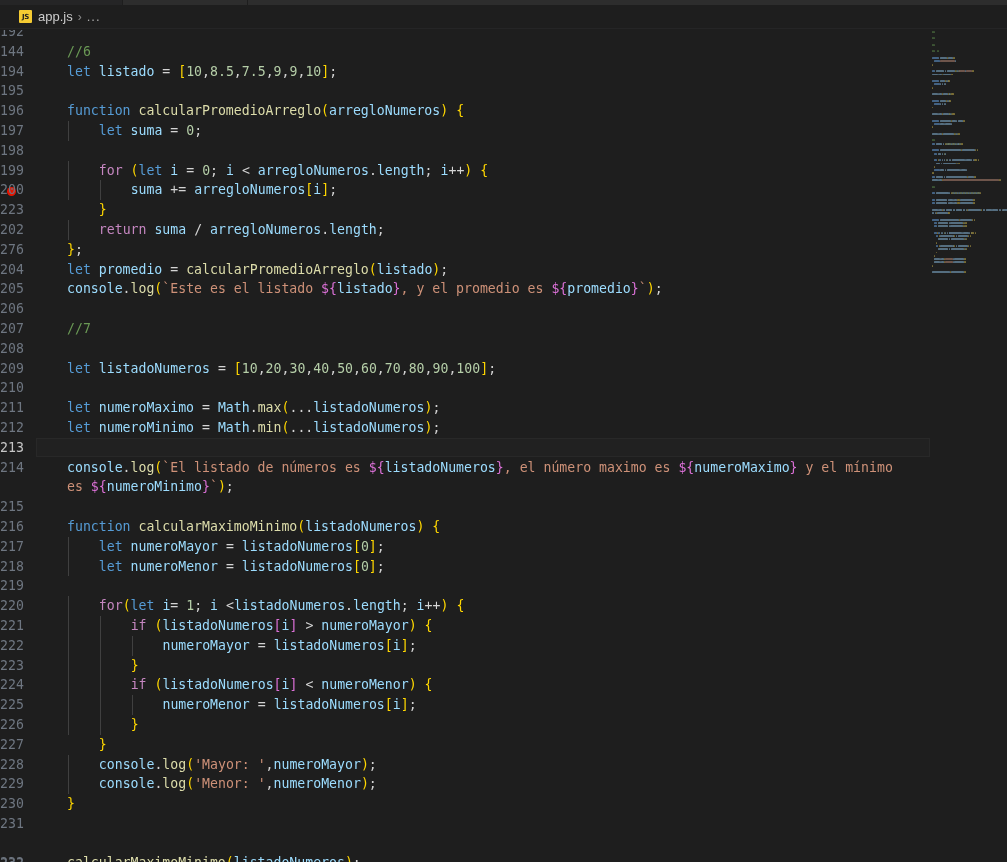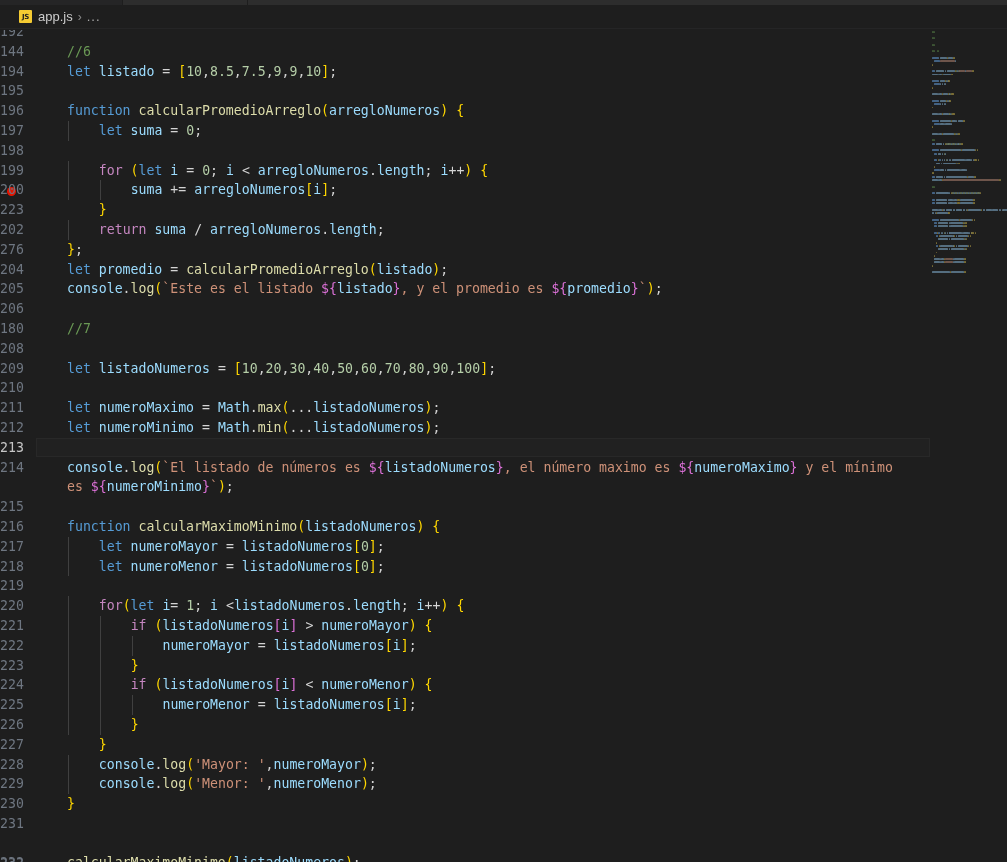--- a/index.html
+++ b/index.html
@@ -161,21 +161,21 @@
     <div class="row" style="position: absolute; left: 0px; top: 91px; width: 1007px;"><div class="lnum">197</div><div class="guide g1"></div><div class="code"><span class="op"> </span><span class="op"> </span><span class="op"> </span><span class="op"> </span><span class="kw">let</span><span class="op"> </span><span class="var">suma</span><span class="op"> </span><span class="op">=</span><span class="op"> </span><span class="num">0</span><span class="op">;</span></div></div>
     <div class="row" style="position: absolute; left: 0px; top: 110.8px; width: 1007px;"><div class="lnum">198</div><div class="code"></div></div>
     <div class="row" style="position: absolute; left: 0px; top: 130.6px; width: 1007px;"><div class="lnum">199</div><div class="guide g1"></div><div class="code"><span class="op"> </span><span class="op"> </span><span class="op"> </span><span class="op"> </span><span class="kw2">for</span><span class="op"> </span><span style="color:#ffd700">(</span><span class="kw">let</span><span class="op"> </span><span class="var">i</span><span class="op"> </span><span class="op">=</span><span class="op"> </span><span class="num">0</span><span class="op">;</span><span class="op"> </span><span class="var">i</span><span class="op"> </span><span class="op">&lt;</span><span class="op"> </span><span class="var">arregloNumeros</span><span class="op">.</span><span class="var">length</span><span class="op">;</span><span class="op"> </span><span class="var">i</span><span class="op">+</span><span class="op">+</span><span style="color:#ffd700">)</span><span class="op"> </span><span style="color:#ffd700">{</span></div></div>
     <div class="row" style="position: absolute; left: 0px; top: 150.4px; width: 1007px;"><div class="bp"></div><div class="lnum">200</div><div class="guide g1"></div><div class="guide g2"></div><div class="code"><span class="op"> </span><span class="op"> </span><span class="op"> </span><span class="op"> </span><span class="op"> </span><span class="op"> </span><span class="op"> </span><span class="op"> </span><span class="var">suma</span><span class="op"> </span><span class="op">+</span><span class="op">=</span><span class="op"> </span><span class="var">arregloNumeros</span><span style="color:#ffd700">[</span><span class="var">i</span><span style="color:#ffd700">]</span><span class="op">;</span></div></div>
     <div class="row" style="position: absolute; left: 0px; top: 170.2px; width: 1007px;"><div class="lnum">223</div><div class="code"><span class="op"> </span><span class="op"> </span><span class="op"> </span><span class="op"> </span><span style="color:#ffd700">}</span></div></div>
     <div class="row" style="position: absolute; left: 0px; top: 190px; width: 1007px;"><div class="lnum">202</div><div class="guide g1"></div><div class="code"><span class="op"> </span><span class="op"> </span><span class="op"> </span><span class="op"> </span><span class="kw2">return</span><span class="op"> </span><span class="var">suma</span><span class="op"> </span><span class="op">/</span><span class="op"> </span><span class="var">arregloNumeros</span><span class="op">.</span><span class="var">length</span><span class="op">;</span></div></div>
     <div class="row" style="position: absolute; left: 0px; top: 209.8px; width: 1007px;"><div class="lnum">276</div><div class="code"><span style="color:#ffd700">}</span><span class="op">;</span></div></div>
     <div class="row" style="position: absolute; left: 0px; top: 229.6px; width: 1007px;"><div class="lnum">204</div><div class="code"><span class="kw">let</span><span class="op"> </span><span class="var">promedio</span><span class="op"> </span><span class="op">=</span><span class="op"> </span><span class="fn">calcularPromedioArreglo</span><span style="color:#ffd700">(</span><span class="var">listado</span><span style="color:#ffd700">)</span><span class="op">;</span></div></div>
     <div class="row" style="position: absolute; left: 0px; top: 249.4px; width: 1007px;"><div class="lnum">205</div><div class="code"><span class="var">console</span><span class="op">.</span><span class="fn">log</span><span style="color:#ffd700">(</span><span class="str">`Este es el listado </span><span style="color:#da70d6">${</span><span class="var">listado</span><span style="color:#da70d6">}</span><span class="str">, y el promedio es </span><span style="color:#da70d6">${</span><span class="var">promedio</span><span style="color:#da70d6">}</span><span class="str">`</span><span style="color:#ffd700">)</span><span class="op">;</span></div></div>
     <div class="row" style="position: absolute; left: 0px; top: 269.2px; width: 1007px;"><div class="lnum">206</div><div class="code"></div></div>
-    <div class="row" style="position: absolute; left: 0px; top: 289px; width: 1007px;"><div class="lnum">180</div><div class="code"><span class="cmt">//7</span></div></div>
+    <div class="row" style="position: absolute; left: 0px; top: 289px; width: 1007px;"><div class="lnum">207</div><div class="code"><span class="cmt">//7</span></div></div>
     <div class="row" style="position: absolute; left: 0px; top: 308.8px; width: 1007px;"><div class="lnum">208</div><div class="code"></div></div>
     <div class="row" style="position: absolute; left: 0px; top: 328.6px; width: 1007px;"><div class="lnum">209</div><div class="code"><span class="kw">let</span><span class="op"> </span><span class="var">listadoNumeros</span><span class="op"> </span><span class="op">=</span><span class="op"> </span><span style="color:#ffd700">[</span><span class="num">10</span><span class="op">,</span><span class="num">20</span><span class="op">,</span><span class="num">30</span><span class="op">,</span><span class="num">40</span><span class="op">,</span><span class="num">50</span><span class="op">,</span><span class="num">60</span><span class="op">,</span><span class="num">70</span><span class="op">,</span><span class="num">80</span><span class="op">,</span><span class="num">90</span><span class="op">,</span><span class="num">100</span><span style="color:#ffd700">]</span><span class="op">;</span></div></div>
     <div class="row" style="position: absolute; left: 0px; top: 348.4px; width: 1007px;"><div class="lnum">210</div><div class="code"></div></div>
     <div class="row" style="position: absolute; left: 0px; top: 368.2px; width: 1007px;"><div class="lnum">211</div><div class="code"><span class="kw">let</span><span class="op"> </span><span class="var">numeroMaximo</span><span class="op"> </span><span class="op">=</span><span class="op"> </span><span class="var">Math</span><span class="op">.</span><span class="fn">max</span><span style="color:#ffd700">(</span><span class="op">.</span><span class="op">.</span><span class="op">.</span><span class="var">listadoNumeros</span><span style="color:#ffd700">)</span><span class="op">;</span></div></div>
     <div class="row" style="position: absolute; left: 0px; top: 388px; width: 1007px;"><div class="lnum">212</div><div class="code"><span class="kw">let</span><span class="op"> </span><span class="var">numeroMinimo</span><span class="op"> </span><span class="op">=</span><span class="op"> </span><span class="var">Math</span><span class="op">.</span><span class="fn">min</span><span style="color:#ffd700">(</span><span class="op">.</span><span class="op">.</span><span class="op">.</span><span class="var">listadoNumeros</span><span style="color:#ffd700">)</span><span class="op">;</span></div></div>
     <div class="row" style="position: absolute; left: 0px; top: 407.8px; width: 1007px;"><div class="cur-line"></div><div class="lnum active">213</div><div class="code"></div></div>
     <div class="row" style="position: absolute; left: 0px; top: 427.6px; width: 1007px;"><div class="lnum">214</div><div class="code"><span class="var">console</span><span class="op">.</span><span class="fn">log</span><span style="color:#ffd700">(</span><span class="str">`El listado de números es </span><span style="color:#da70d6">${</span><span class="var">listadoNumeros</span><span style="color:#da70d6">}</span><span class="str">, el número maximo es </span><span style="color:#da70d6">${</span><span class="var">numeroMaximo</span><span style="color:#da70d6">}</span><span class="str"> y el mínimo </span></div></div>
     <div class="row" style="position: absolute; left: 0px; top: 447.4px; width: 1007px;"><div class="code"><span class="str">es </span><span style="color:#da70d6">${</span><span class="var">numeroMinimo</span><span style="color:#da70d6">}</span><span class="str">`</span><span style="color:#ffd700">)</span><span class="op">;</span></div></div>
     <div class="row" style="position: absolute; left: 0px; top: 467.2px; width: 1007px;"><div class="lnum">215</div><div class="code"></div></div>
     <div class="row" style="position: absolute; left: 0px; top: 487px; width: 1007px;"><div class="lnum">216</div><div class="code"><span class="kw">function</span><span class="op"> </span><span class="fn">calcularMaximoMinimo</span><span style="color:#ffd700">(</span><span class="var">listadoNumeros</span><span style="color:#ffd700">)</span><span class="op"> </span><span style="color:#ffd700">{</span></div></div>

